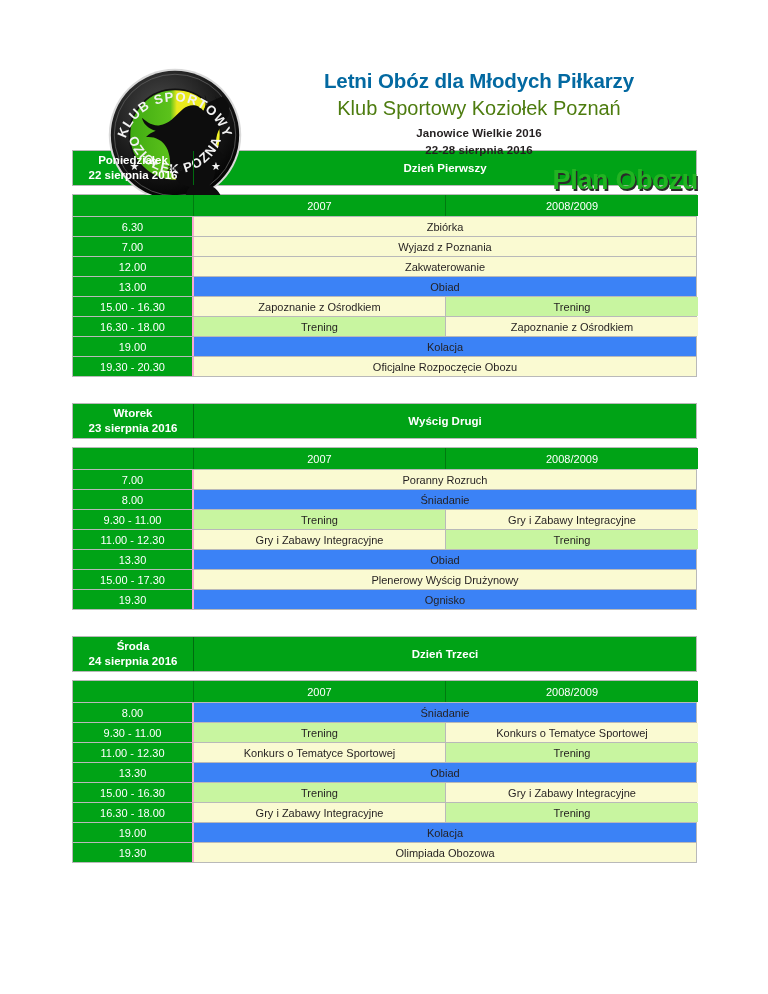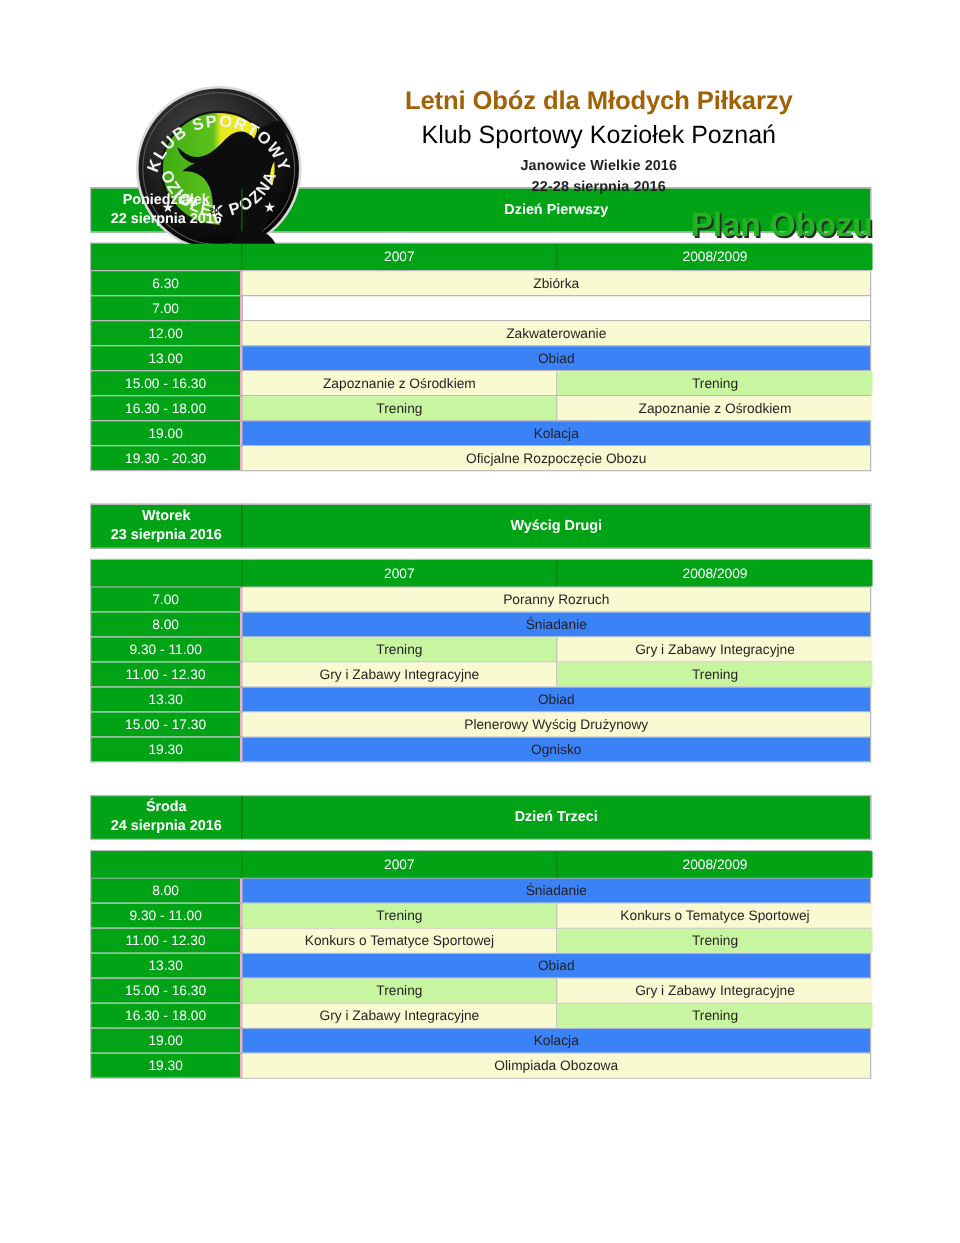--- a/index.html
+++ b/index.html
@@ -41,29 +41,29 @@
   .title-block {
     flex: 1 1 auto;
     text-align: center;
     padding-right: 70px;
     margin-top: 2px;
   }
   .title-main {
     font-size: 20.5px;
     font-weight: bold;
     letter-spacing: -0.1px;
-    color: #a16207;
+    color: #0369a1;
     line-height: 1.22;
     white-space: nowrap;
     text-align: center;
   }
   .title-sub {
     font-size: 20px;
     font-weight: normal;
-    color: #000000;
+    color: #4d7c0f;
     line-height: 1.3;
     margin-top: 2px;
     white-space: nowrap;
   }
   .title-line3, .title-line4 {
     font-size: 11.5px;
     font-weight: bold;
     color: #231f20;
     line-height: 1.45;
     letter-spacing: 0.1px;
@@ -251,20 +251,21 @@
           <div class="cell-time"></div>
           <div class="cell-act half first">2007</div>
           <div class="cell-act half">2008/2009</div>
         </div>
         <div class="grid-row">
           <div class="cell-time">6.30</div>
           <div class="cell-act bg-cream">Zbiórka</div>
         </div>
         <div class="grid-row">
           <div class="cell-time">7.00</div>
+          <div class="cell-act bg-cream">Wyjazd z Poznania</div>
         </div>
         <div class="grid-row">
           <div class="cell-time">12.00</div>
           <div class="cell-act bg-cream">Zakwaterowanie</div>
         </div>
         <div class="grid-row">
           <div class="cell-time">13.00</div>
           <div class="cell-act bg-yellow">Obiad</div>
         </div>
         <div class="grid-row">

